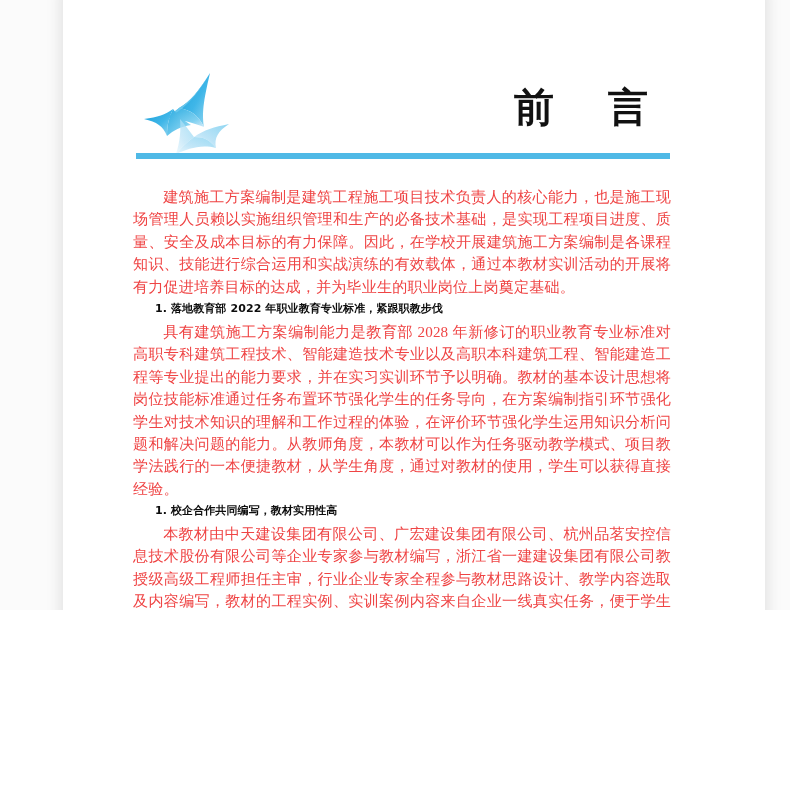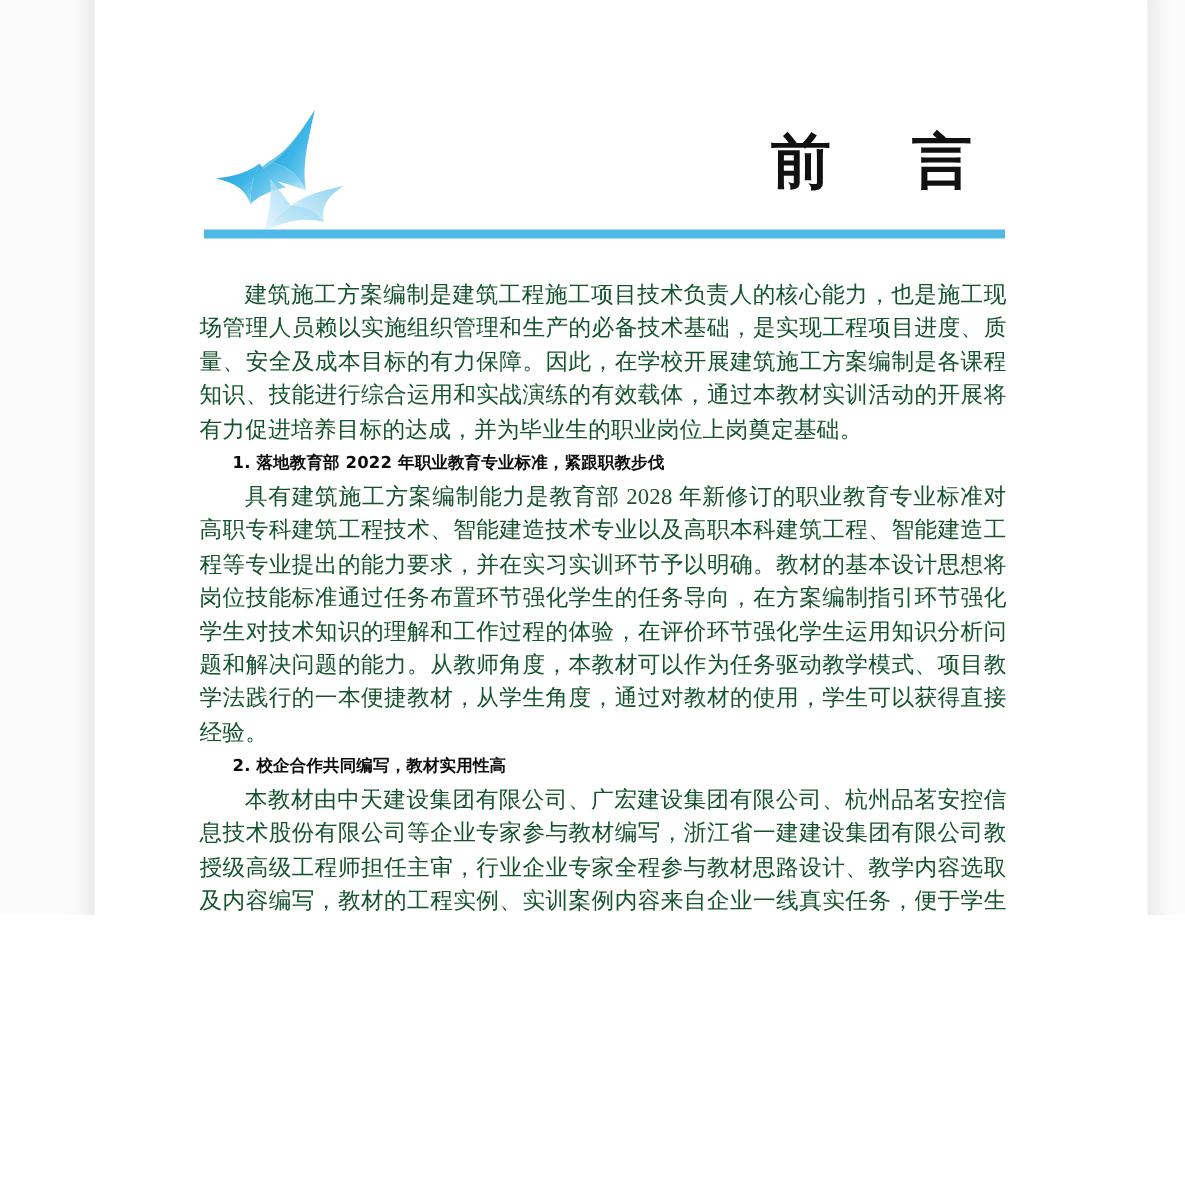--- a/index.html
+++ b/index.html
@@ -77,21 +77,21 @@
     position: absolute;
     left: 70px;
     top: 196px;
     width: 538px;
   }
   p.para {
     margin: 0;
     font-family: "Liberation Serif", "DejaVu Serif", serif;
     font-size: 15.1px;
     line-height: 22.45px;
-    color: #14532d;
+    color: #ef4444;
     text-indent: 2em;
     text-align: justify;
     text-justify: inter-ideograph;
     letter-spacing: 0.15px;
     word-break: break-all;
   }
   p.heading {
     margin: 0;
     font-family: "DejaVu Sans", "Liberation Sans", sans-serif;
     font-size: 11px;
@@ -147,19 +147,19 @@
 
         <div class="header-title">前 言</div>
 
         <div class="header-rule"></div>
       </div>
 
       <div class="body-col" id="body-col">
           <p class="para">建筑施工方案编制是建筑工程施工项目技术负责人的核心能力，也是施工现场管理人员赖以实施组织管理和生产的必备技术基础，是实现工程项目进度、质量、安全及成本目标的有力保障。因此，在学校开展建筑施工方案编制是各课程知识、技能进行综合运用和实战演练的有效载体，通过本教材实训活动的开展将有力促进培养目标的达成，并为毕业生的职业岗位上岗奠定基础。</p>
           <p class="heading">1. 落地教育部 2022 年职业教育专业标准，紧跟职教步伐</p>
           <p class="para">具有建筑施工方案编制能力是教育部 2028 年新修订的职业教育专业标准对高职专科建筑工程技术、智能建造技术专业以及高职本科建筑工程、智能建造工程等专业提出的能力要求，并在实习实训环节予以明确。教材的基本设计思想将岗位技能标准通过任务布置环节强化学生的任务导向，在方案编制指引环节强化学生对技术知识的理解和工作过程的体验，在评价环节强化学生运用知识分析问题和解决问题的能力。从教师角度，本教材可以作为任务驱动教学模式、项目教学法践行的一本便捷教材，从学生角度，通过对教材的使用，学生可以获得直接经验。</p>
-          <p class="heading">2. 校企合作共同编写，教材实用性高</p>
+          <p class="heading">1. 校企合作共同编写，教材实用性高</p>
           <p class="para">本教材由中天建设集团有限公司、广宏建设集团有限公司、杭州品茗安控信息技术股份有限公司等企业专家参与教材编写，浙江省一建建设集团有限公司教授级高级工程师担任主审，行业企业专家全程参与教材思路设计、教学内容选取及内容编写，教材的工程实例、实训案例内容来自企业一线真实任务，便于学生理论与实践结合学习，提高了教材的实用性。</p>
         </div>
 
     </div>
   </div>
 </div>
 
 </body></html>

